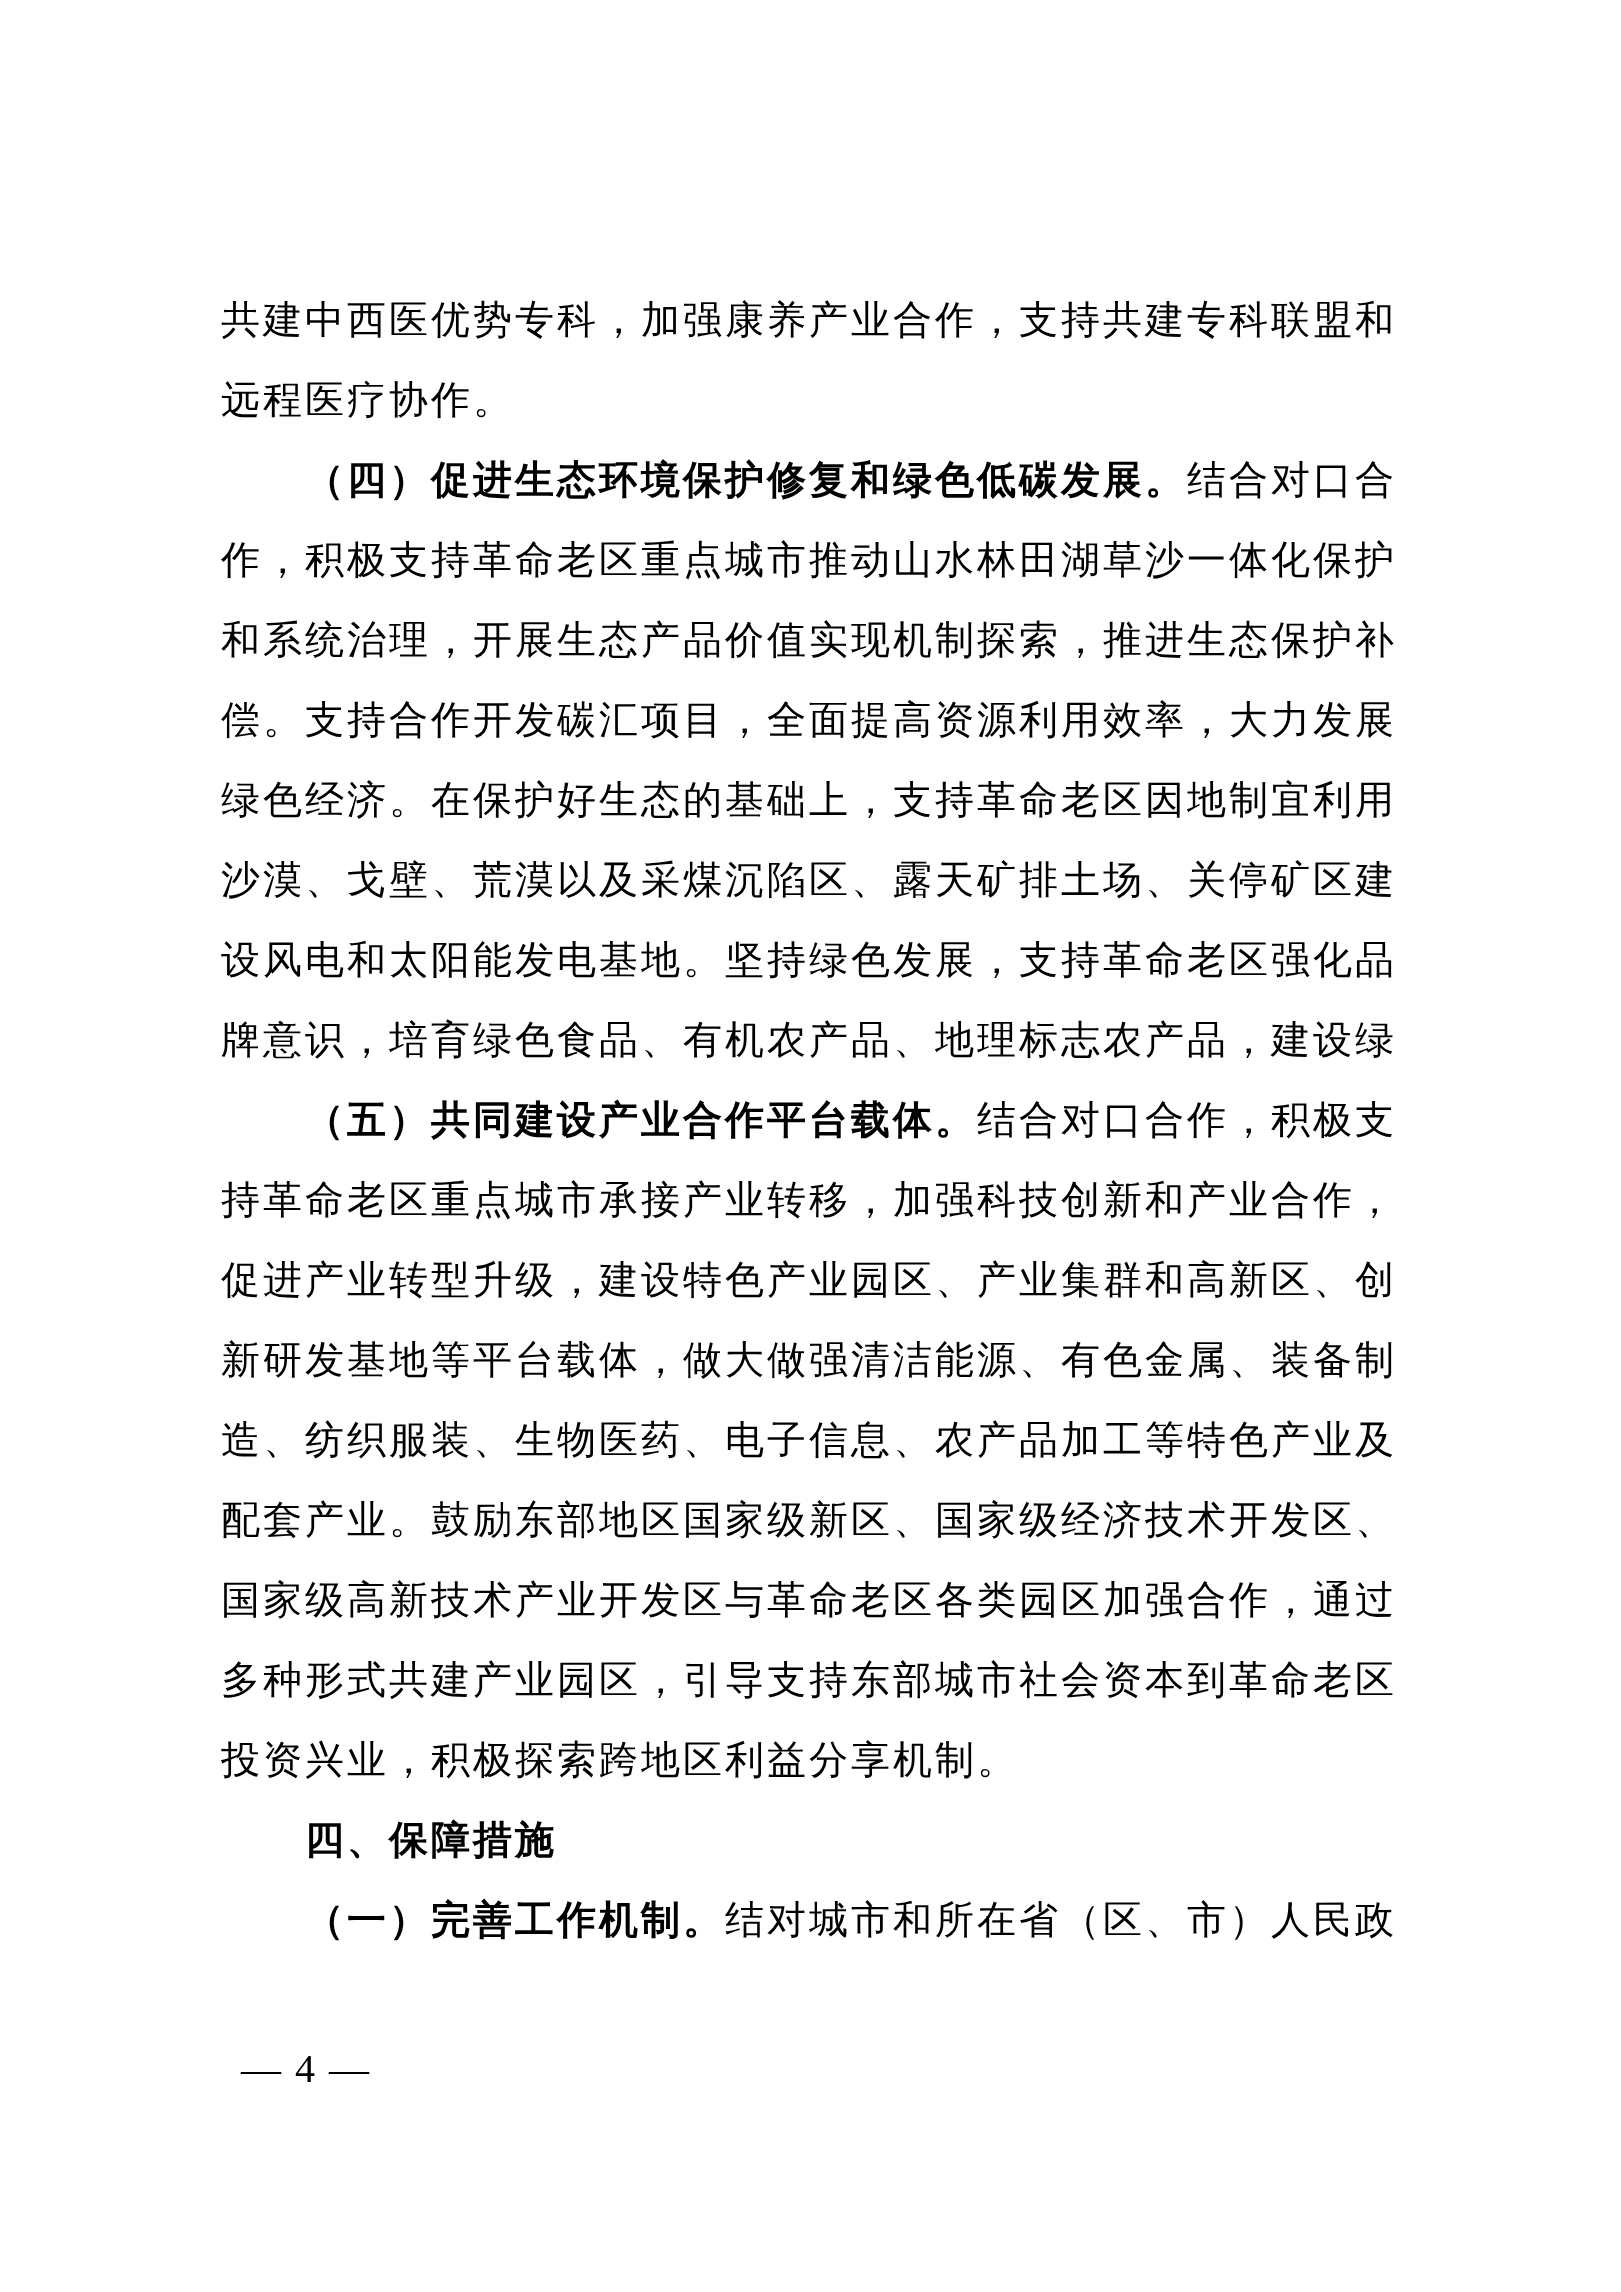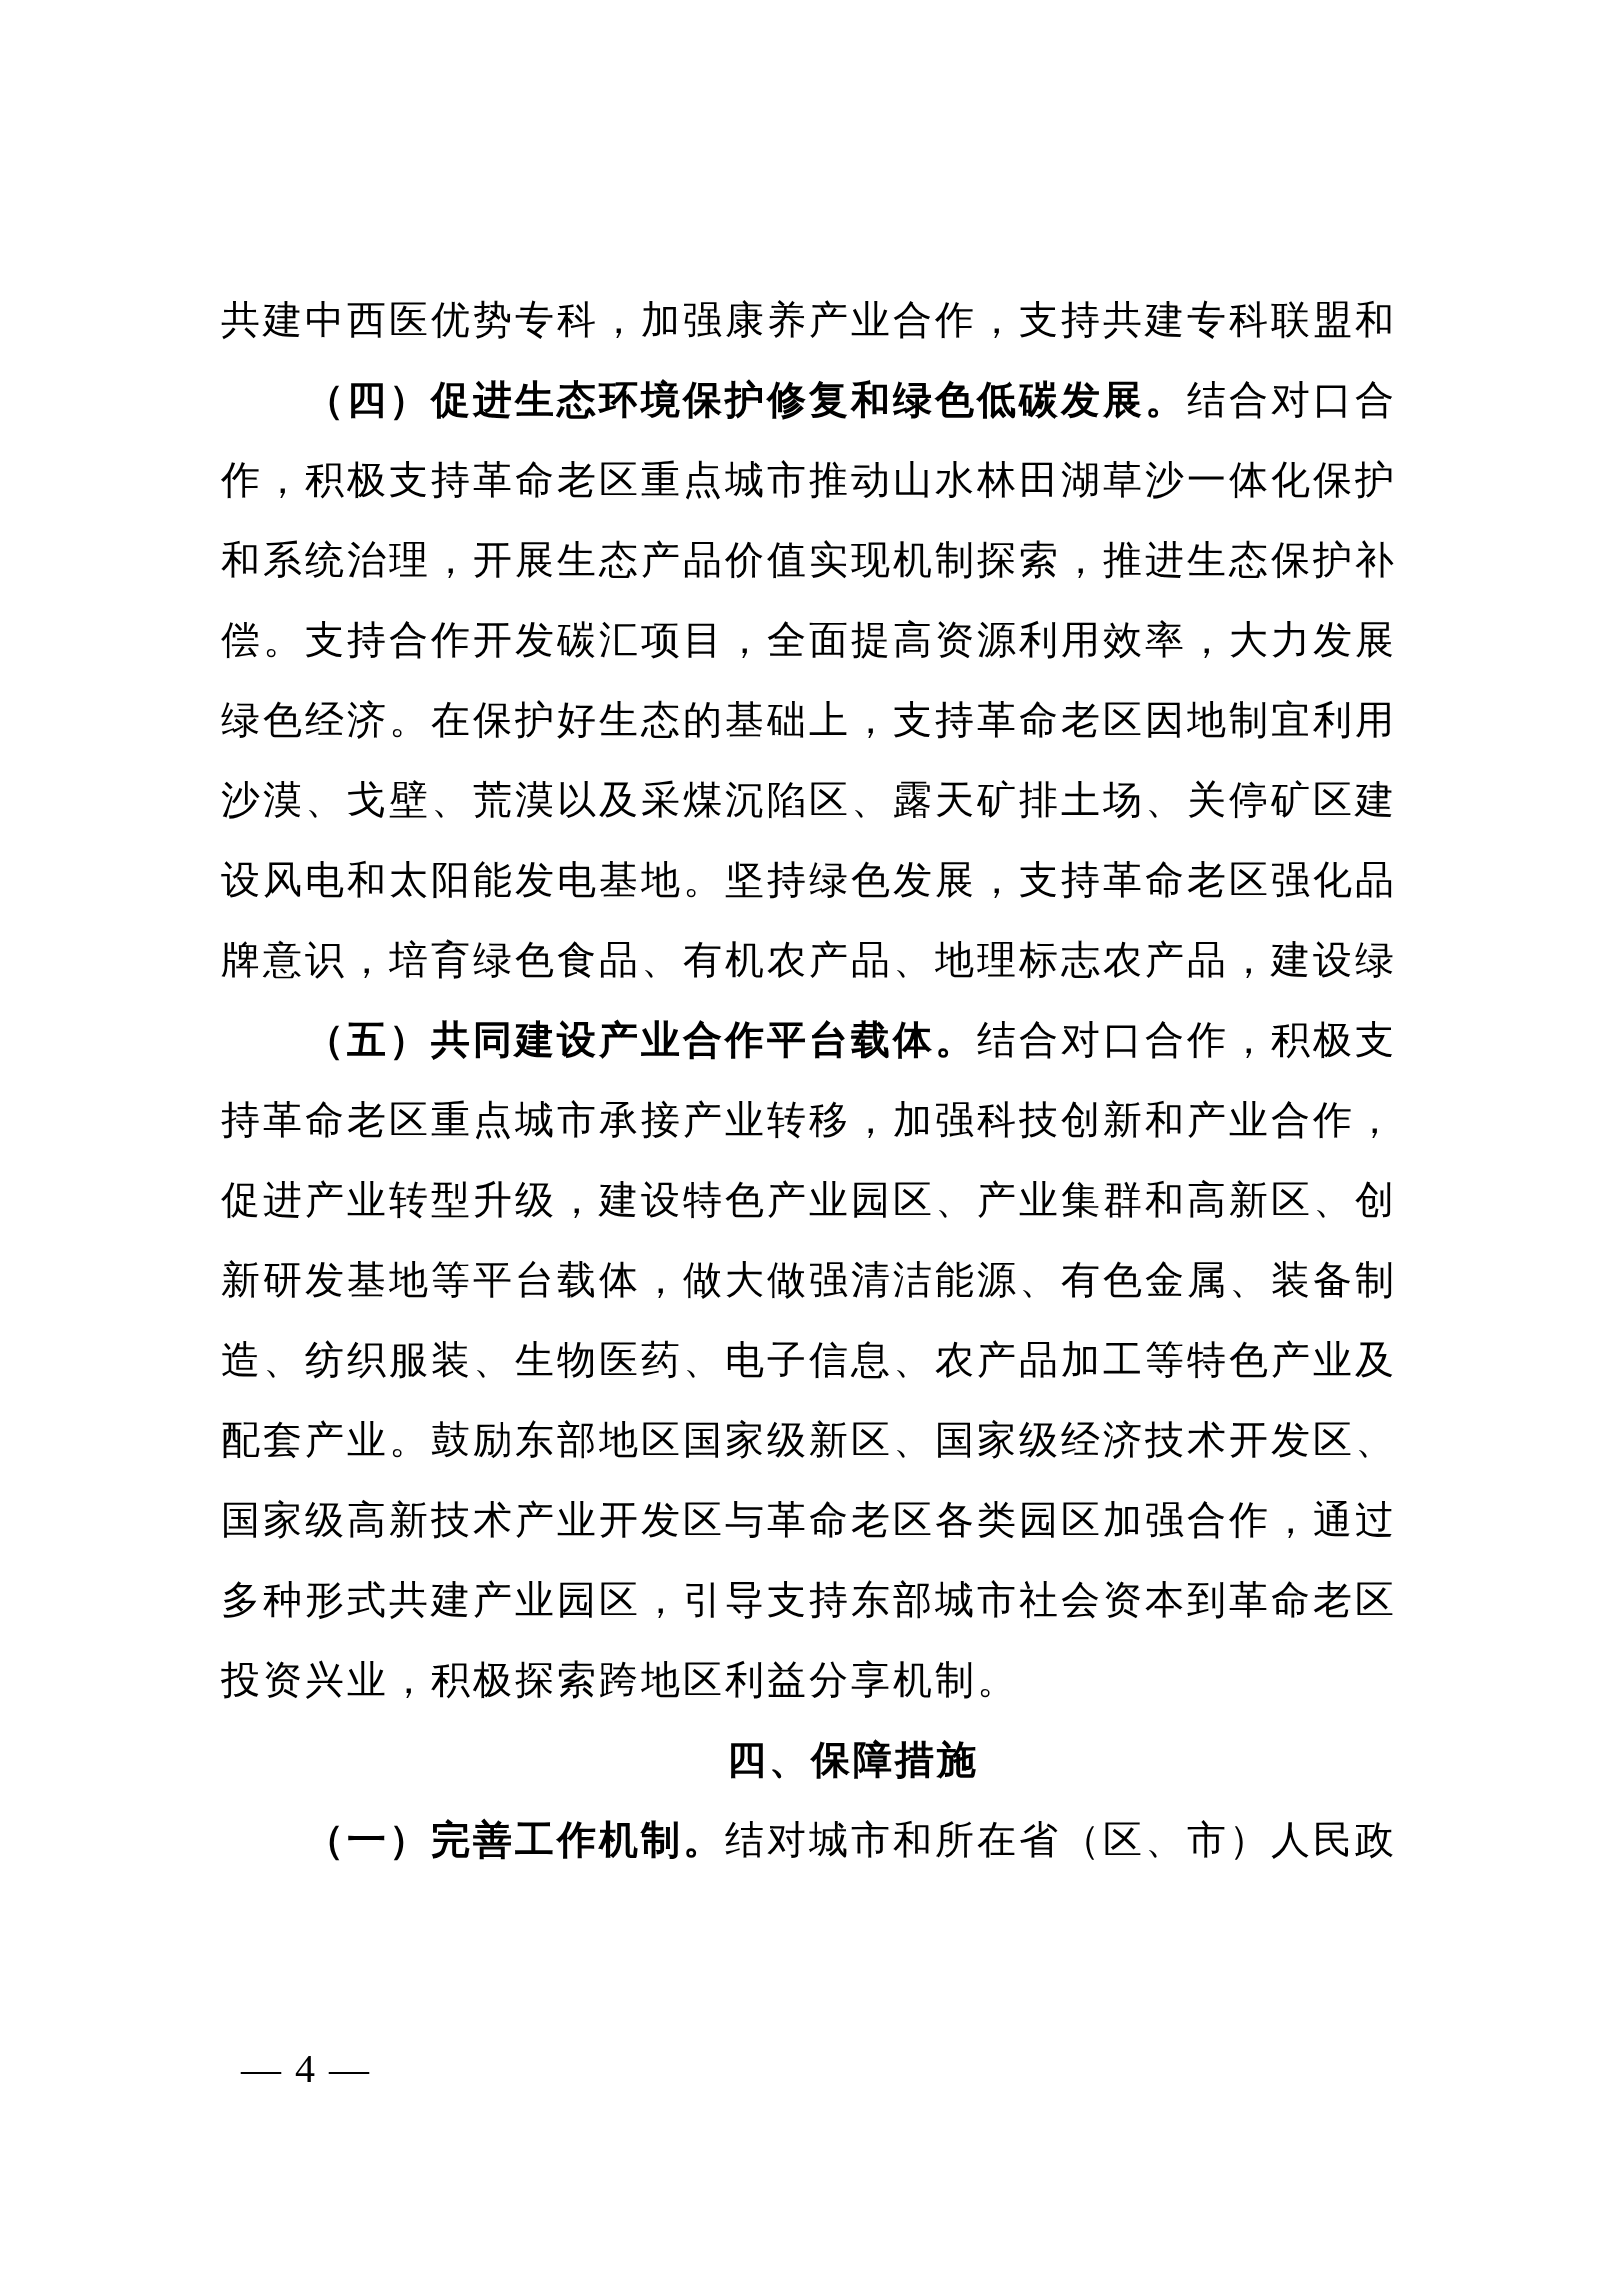--- a/index.html
+++ b/index.html
@@ -52,35 +52,36 @@
     color: #000;
     font-family: "Liberation Serif", "DejaVu Serif", serif;
   }
 </style>
 </head>
 <body>
 
 <div class="page">
   <div class="text-block" id="text-block">
       <div class="doc-line"><span class="cell">共</span><span class="cell">建</span><span class="cell">中</span><span class="cell">西</span><span class="cell">医</span><span class="cell">优</span><span class="cell">势</span><span class="cell">专</span><span class="cell">科</span><span class="cell">，</span><span class="cell">加</span><span class="cell">强</span><span class="cell">康</span><span class="cell">养</span><span class="cell">产</span><span class="cell">业</span><span class="cell">合</span><span class="cell">作</span><span class="cell">，</span><span class="cell">支</span><span class="cell">持</span><span class="cell">共</span><span class="cell">建</span><span class="cell">专</span><span class="cell">科</span><span class="cell">联</span><span class="cell">盟</span><span class="cell">和</span></div>
+      <div class="doc-line"><span class="cell">远</span><span class="cell">程</span><span class="cell">医</span><span class="cell">疗</span><span class="cell">协</span><span class="cell">作</span><span class="cell">。</span></div>
       <div class="doc-line" style="padding-left: 84px;"><span class="cell bold">（</span><span class="cell bold">四</span><span class="cell bold">）</span><span class="cell bold">促</span><span class="cell bold">进</span><span class="cell bold">生</span><span class="cell bold">态</span><span class="cell bold">环</span><span class="cell bold">境</span><span class="cell bold">保</span><span class="cell bold">护</span><span class="cell bold">修</span><span class="cell bold">复</span><span class="cell bold">和</span><span class="cell bold">绿</span><span class="cell bold">色</span><span class="cell bold">低</span><span class="cell bold">碳</span><span class="cell bold">发</span><span class="cell bold">展</span><span class="cell bold">。</span><span class="cell">结</span><span class="cell">合</span><span class="cell">对</span><span class="cell">口</span><span class="cell">合</span></div>
       <div class="doc-line"><span class="cell">作</span><span class="cell">，</span><span class="cell">积</span><span class="cell">极</span><span class="cell">支</span><span class="cell">持</span><span class="cell">革</span><span class="cell">命</span><span class="cell">老</span><span class="cell">区</span><span class="cell">重</span><span class="cell">点</span><span class="cell">城</span><span class="cell">市</span><span class="cell">推</span><span class="cell">动</span><span class="cell">山</span><span class="cell">水</span><span class="cell">林</span><span class="cell">田</span><span class="cell">湖</span><span class="cell">草</span><span class="cell">沙</span><span class="cell">一</span><span class="cell">体</span><span class="cell">化</span><span class="cell">保</span><span class="cell">护</span></div>
       <div class="doc-line"><span class="cell">和</span><span class="cell">系</span><span class="cell">统</span><span class="cell">治</span><span class="cell">理</span><span class="cell">，</span><span class="cell">开</span><span class="cell">展</span><span class="cell">生</span><span class="cell">态</span><span class="cell">产</span><span class="cell">品</span><span class="cell">价</span><span class="cell">值</span><span class="cell">实</span><span class="cell">现</span><span class="cell">机</span><span class="cell">制</span><span class="cell">探</span><span class="cell">索</span><span class="cell">，</span><span class="cell">推</span><span class="cell">进</span><span class="cell">生</span><span class="cell">态</span><span class="cell">保</span><span class="cell">护</span><span class="cell">补</span></div>
       <div class="doc-line"><span class="cell">偿</span><span class="cell">。</span><span class="cell">支</span><span class="cell">持</span><span class="cell">合</span><span class="cell">作</span><span class="cell">开</span><span class="cell">发</span><span class="cell">碳</span><span class="cell">汇</span><span class="cell">项</span><span class="cell">目</span><span class="cell">，</span><span class="cell">全</span><span class="cell">面</span><span class="cell">提</span><span class="cell">高</span><span class="cell">资</span><span class="cell">源</span><span class="cell">利</span><span class="cell">用</span><span class="cell">效</span><span class="cell">率</span><span class="cell">，</span><span class="cell">大</span><span class="cell">力</span><span class="cell">发</span><span class="cell">展</span></div>
       <div class="doc-line"><span class="cell">绿</span><span class="cell">色</span><span class="cell">经</span><span class="cell">济</span><span class="cell">。</span><span class="cell">在</span><span class="cell">保</span><span class="cell">护</span><span class="cell">好</span><span class="cell">生</span><span class="cell">态</span><span class="cell">的</span><span class="cell">基</span><span class="cell">础</span><span class="cell">上</span><span class="cell">，</span><span class="cell">支</span><span class="cell">持</span><span class="cell">革</span><span class="cell">命</span><span class="cell">老</span><span class="cell">区</span><span class="cell">因</span><span class="cell">地</span><span class="cell">制</span><span class="cell">宜</span><span class="cell">利</span><span class="cell">用</span></div>
       <div class="doc-line"><span class="cell">沙</span><span class="cell">漠</span><span class="cell">、</span><span class="cell">戈</span><span class="cell">壁</span><span class="cell">、</span><span class="cell">荒</span><span class="cell">漠</span><span class="cell">以</span><span class="cell">及</span><span class="cell">采</span><span class="cell">煤</span><span class="cell">沉</span><span class="cell">陷</span><span class="cell">区</span><span class="cell">、</span><span class="cell">露</span><span class="cell">天</span><span class="cell">矿</span><span class="cell">排</span><span class="cell">土</span><span class="cell">场</span><span class="cell">、</span><span class="cell">关</span><span class="cell">停</span><span class="cell">矿</span><span class="cell">区</span><span class="cell">建</span></div>
       <div class="doc-line"><span class="cell">设</span><span class="cell">风</span><span class="cell">电</span><span class="cell">和</span><span class="cell">太</span><span class="cell">阳</span><span class="cell">能</span><span class="cell">发</span><span class="cell">电</span><span class="cell">基</span><span class="cell">地</span><span class="cell">。</span><span class="cell">坚</span><span class="cell">持</span><span class="cell">绿</span><span class="cell">色</span><span class="cell">发</span><span class="cell">展</span><span class="cell">，</span><span class="cell">支</span><span class="cell">持</span><span class="cell">革</span><span class="cell">命</span><span class="cell">老</span><span class="cell">区</span><span class="cell">强</span><span class="cell">化</span><span class="cell">品</span></div>
       <div class="doc-line"><span class="cell">牌</span><span class="cell">意</span><span class="cell">识</span><span class="cell">，</span><span class="cell">培</span><span class="cell">育</span><span class="cell">绿</span><span class="cell">色</span><span class="cell">食</span><span class="cell">品</span><span class="cell">、</span><span class="cell">有</span><span class="cell">机</span><span class="cell">农</span><span class="cell">产</span><span class="cell">品</span><span class="cell">、</span><span class="cell">地</span><span class="cell">理</span><span class="cell">标</span><span class="cell">志</span><span class="cell">农</span><span class="cell">产</span><span class="cell">品</span><span class="cell">，</span><span class="cell">建</span><span class="cell">设</span><span class="cell">绿</span></div>
       <div class="doc-line" style="padding-left: 84px;"><span class="cell bold">（</span><span class="cell bold">五</span><span class="cell bold">）</span><span class="cell bold">共</span><span class="cell bold">同</span><span class="cell bold">建</span><span class="cell bold">设</span><span class="cell bold">产</span><span class="cell bold">业</span><span class="cell bold">合</span><span class="cell bold">作</span><span class="cell bold">平</span><span class="cell bold">台</span><span class="cell bold">载</span><span class="cell bold">体</span><span class="cell bold">。</span><span class="cell">结</span><span class="cell">合</span><span class="cell">对</span><span class="cell">口</span><span class="cell">合</span><span class="cell">作</span><span class="cell">，</span><span class="cell">积</span><span class="cell">极</span><span class="cell">支</span></div>
       <div class="doc-line"><span class="cell">持</span><span class="cell">革</span><span class="cell">命</span><span class="cell">老</span><span class="cell">区</span><span class="cell">重</span><span class="cell">点</span><span class="cell">城</span><span class="cell">市</span><span class="cell">承</span><span class="cell">接</span><span class="cell">产</span><span class="cell">业</span><span class="cell">转</span><span class="cell">移</span><span class="cell">，</span><span class="cell">加</span><span class="cell">强</span><span class="cell">科</span><span class="cell">技</span><span class="cell">创</span><span class="cell">新</span><span class="cell">和</span><span class="cell">产</span><span class="cell">业</span><span class="cell">合</span><span class="cell">作</span><span class="cell">，</span></div>
       <div class="doc-line"><span class="cell">促</span><span class="cell">进</span><span class="cell">产</span><span class="cell">业</span><span class="cell">转</span><span class="cell">型</span><span class="cell">升</span><span class="cell">级</span><span class="cell">，</span><span class="cell">建</span><span class="cell">设</span><span class="cell">特</span><span class="cell">色</span><span class="cell">产</span><span class="cell">业</span><span class="cell">园</span><span class="cell">区</span><span class="cell">、</span><span class="cell">产</span><span class="cell">业</span><span class="cell">集</span><span class="cell">群</span><span class="cell">和</span><span class="cell">高</span><span class="cell">新</span><span class="cell">区</span><span class="cell">、</span><span class="cell">创</span></div>
       <div class="doc-line"><span class="cell">新</span><span class="cell">研</span><span class="cell">发</span><span class="cell">基</span><span class="cell">地</span><span class="cell">等</span><span class="cell">平</span><span class="cell">台</span><span class="cell">载</span><span class="cell">体</span><span class="cell">，</span><span class="cell">做</span><span class="cell">大</span><span class="cell">做</span><span class="cell">强</span><span class="cell">清</span><span class="cell">洁</span><span class="cell">能</span><span class="cell">源</span><span class="cell">、</span><span class="cell">有</span><span class="cell">色</span><span class="cell">金</span><span class="cell">属</span><span class="cell">、</span><span class="cell">装</span><span class="cell">备</span><span class="cell">制</span></div>
       <div class="doc-line"><span class="cell">造</span><span class="cell">、</span><span class="cell">纺</span><span class="cell">织</span><span class="cell">服</span><span class="cell">装</span><span class="cell">、</span><span class="cell">生</span><span class="cell">物</span><span class="cell">医</span><span class="cell">药</span><span class="cell">、</span><span class="cell">电</span><span class="cell">子</span><span class="cell">信</span><span class="cell">息</span><span class="cell">、</span><span class="cell">农</span><span class="cell">产</span><span class="cell">品</span><span class="cell">加</span><span class="cell">工</span><span class="cell">等</span><span class="cell">特</span><span class="cell">色</span><span class="cell">产</span><span class="cell">业</span><span class="cell">及</span></div>
       <div class="doc-line"><span class="cell">配</span><span class="cell">套</span><span class="cell">产</span><span class="cell">业</span><span class="cell">。</span><span class="cell">鼓</span><span class="cell">励</span><span class="cell">东</span><span class="cell">部</span><span class="cell">地</span><span class="cell">区</span><span class="cell">国</span><span class="cell">家</span><span class="cell">级</span><span class="cell">新</span><span class="cell">区</span><span class="cell">、</span><span class="cell">国</span><span class="cell">家</span><span class="cell">级</span><span class="cell">经</span><span class="cell">济</span><span class="cell">技</span><span class="cell">术</span><span class="cell">开</span><span class="cell">发</span><span class="cell">区</span><span class="cell">、</span></div>
       <div class="doc-line"><span class="cell">国</span><span class="cell">家</span><span class="cell">级</span><span class="cell">高</span><span class="cell">新</span><span class="cell">技</span><span class="cell">术</span><span class="cell">产</span><span class="cell">业</span><span class="cell">开</span><span class="cell">发</span><span class="cell">区</span><span class="cell">与</span><span class="cell">革</span><span class="cell">命</span><span class="cell">老</span><span class="cell">区</span><span class="cell">各</span><span class="cell">类</span><span class="cell">园</span><span class="cell">区</span><span class="cell">加</span><span class="cell">强</span><span class="cell">合</span><span class="cell">作</span><span class="cell">，</span><span class="cell">通</span><span class="cell">过</span></div>
       <div class="doc-line"><span class="cell">多</span><span class="cell">种</span><span class="cell">形</span><span class="cell">式</span><span class="cell">共</span><span class="cell">建</span><span class="cell">产</span><span class="cell">业</span><span class="cell">园</span><span class="cell">区</span><span class="cell">，</span><span class="cell">引</span><span class="cell">导</span><span class="cell">支</span><span class="cell">持</span><span class="cell">东</span><span class="cell">部</span><span class="cell">城</span><span class="cell">市</span><span class="cell">社</span><span class="cell">会</span><span class="cell">资</span><span class="cell">本</span><span class="cell">到</span><span class="cell">革</span><span class="cell">命</span><span class="cell">老</span><span class="cell">区</span></div>
       <div class="doc-line"><span class="cell">投</span><span class="cell">资</span><span class="cell">兴</span><span class="cell">业</span><span class="cell">，</span><span class="cell">积</span><span class="cell">极</span><span class="cell">探</span><span class="cell">索</span><span class="cell">跨</span><span class="cell">地</span><span class="cell">区</span><span class="cell">利</span><span class="cell">益</span><span class="cell">分</span><span class="cell">享</span><span class="cell">机</span><span class="cell">制</span><span class="cell">。</span></div>
-      <div class="doc-line hei" style="padding-left: 84px; text-align: center;"><span class="cell">四</span><span class="cell">、</span><span class="cell">保</span><span class="cell">障</span><span class="cell">措</span><span class="cell">施</span></div>
+      <div class="doc-line hei" style="padding-left: 84px;"><span class="cell">四</span><span class="cell">、</span><span class="cell">保</span><span class="cell">障</span><span class="cell">措</span><span class="cell">施</span></div>
       <div class="doc-line" style="padding-left: 84px;"><span class="cell bold">（</span><span class="cell bold">一</span><span class="cell bold">）</span><span class="cell bold">完</span><span class="cell bold">善</span><span class="cell bold">工</span><span class="cell bold">作</span><span class="cell bold">机</span><span class="cell bold">制</span><span class="cell bold">。</span><span class="cell">结</span><span class="cell">对</span><span class="cell">城</span><span class="cell">市</span><span class="cell">和</span><span class="cell">所</span><span class="cell">在</span><span class="cell">省</span><span class="cell">（</span><span class="cell">区</span><span class="cell">、</span><span class="cell">市</span><span class="cell">）</span><span class="cell">人</span><span class="cell">民</span><span class="cell">政</span></div>
     </div>
   <div class="page-footer">— 4 —</div>
 </div>
 
 
 </body></html>

